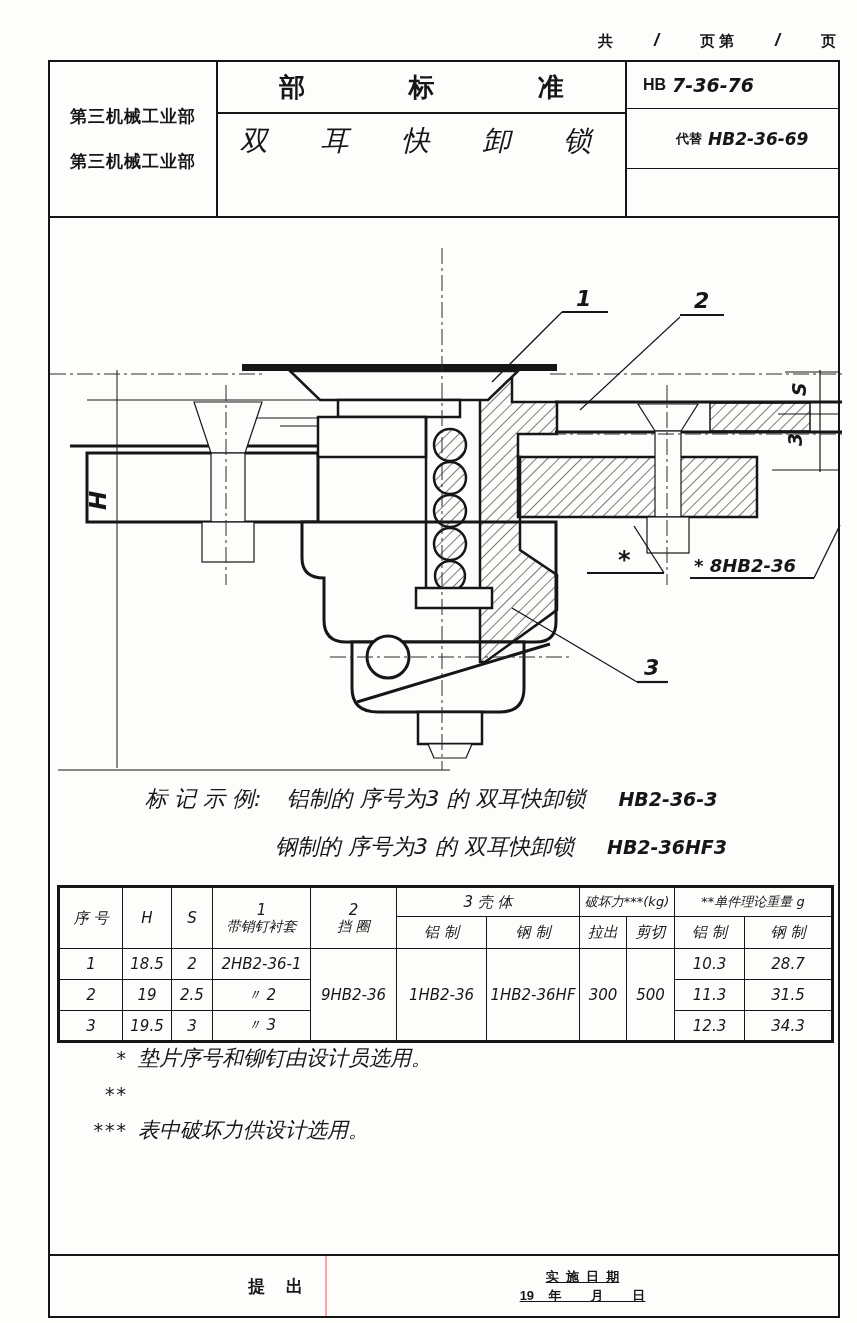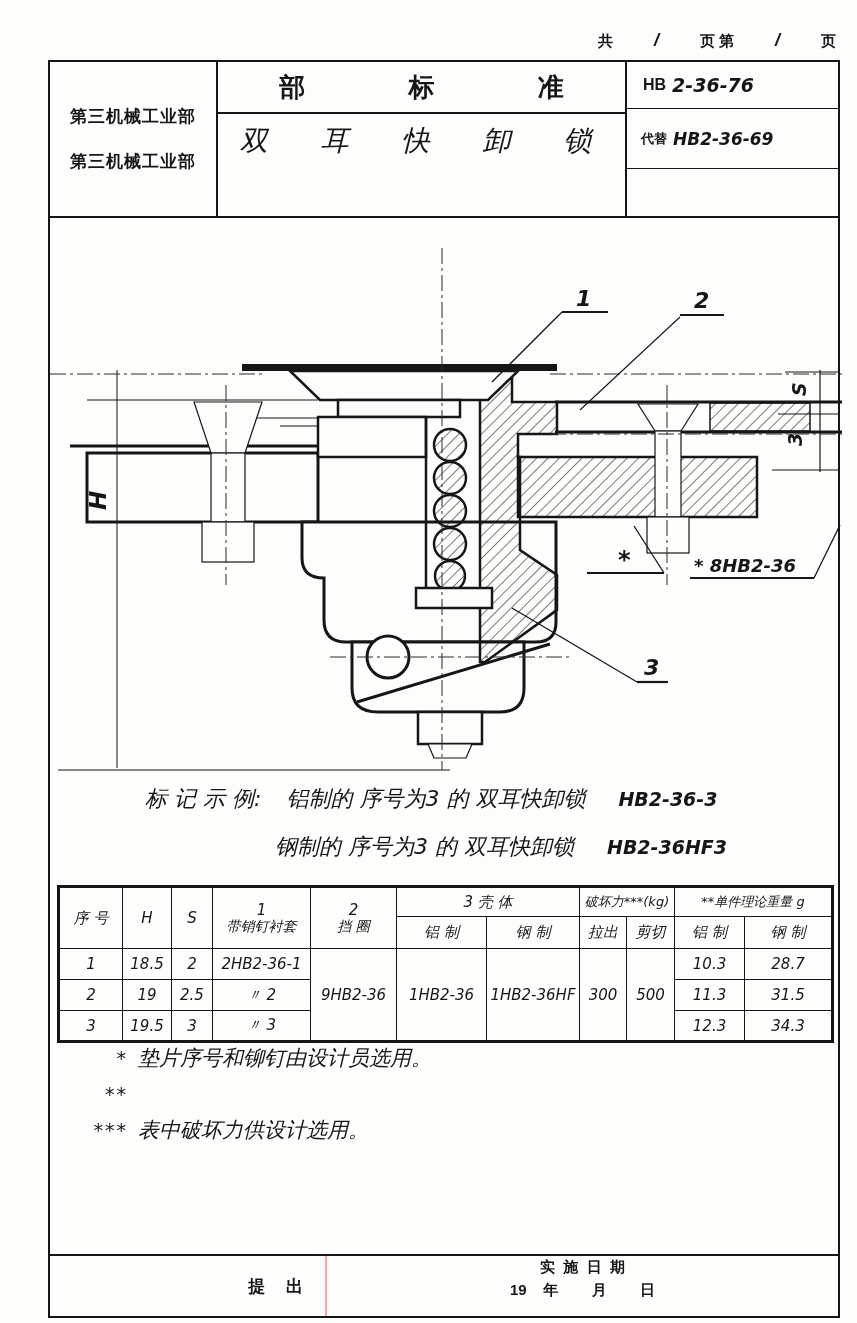--- a/index.html
+++ b/index.html
@@ -38,21 +38,21 @@
   }
   .tb-col2-bot{
     height:102px;display:flex;align-items:flex-start;justify-content:center;
     padding-top:8px;font-size:28px;letter-spacing:22px;text-indent:10px;
   }
   .tb-col3{position:absolute;left:575px;top:0;right:0;height:100%;border-left:2.5px solid #161616;box-sizing:border-box;text-align:center;}
   .tb-col3 .r1{height:47px;border-bottom:1.5px solid #161616;box-sizing:border-box;display:flex;align-items:center;padding-left:16px;gap:6px;}
   .tb-col3 .r1 .pr{font-size:16px;font-weight:bold;}
   .tb-col3 .r1 .hw{font-size:19px;font-weight:bold;}
   .tb-col3 .r2{height:60px;border-bottom:1.5px solid #161616;box-sizing:border-box;display:flex;align-items:center;padding-left:14px;gap:6px;}
-  .tb-col3 .r2 .pr{font-size:13px;font-weight:bold;}
+  .tb-col3 .r2 .pr{font-size:13px;font-weight:bold;margin-left:35px;}
   .tb-col3 .r2 .hw{font-size:17px;font-weight:bold;}
   
   .drawing{position:absolute;left:0;top:158px;width:792px;height:552px;}
   svg .cl{stroke:#2a2a2a;stroke-width:1;fill:none;stroke-dasharray:16 4 3 4;}
   svg .b3{stroke:#161616;stroke-width:3;fill:#fdfdfb;}
   svg .b25{stroke:#161616;stroke-width:2.5;fill:#fdfdfb;}
   svg .t{stroke:#161616;stroke-width:1.2;fill:#fdfdfb;}
   svg .ln{stroke:#161616;fill:none;}
   svg text{fill:#161616;font-family:"DejaVu Sans",sans-serif;font-style:italic;}
   
@@ -78,22 +78,22 @@
   
   .footer{
     position:absolute;left:0;right:0;bottom:0;height:62px;
     border-top:2.5px solid #161616;box-sizing:border-box;display:flex;
   }
   .f1{width:277px;border-right:2px solid #fca5a5;box-sizing:border-box;
       display:flex;align-items:center;justify-content:flex-end;padding-right:14px;
       font-size:17px;font-weight:bold;letter-spacing:8px;}
   .f2{width:332px;border-right:2px solid #161616;box-sizing:border-box;
       display:flex;align-items:center;font-size:16px;font-weight:bold;white-space:pre;padding-left:40px;}
-  .f3{flex:1;display:flex;flex-direction:column;align-items:center;
-      font-size:15px;font-weight:bold;line-height:1.5;white-space:pre;}
+  .f3{flex:1;display:flex;flex-direction:column;align-items:center;justify-content:center;
+      font-size:13px;font-weight:bold;line-height:1.5;white-space:pre;text-decoration:underline;}
 </style>
 </head>
 <body>
 
 <div class="pageinfo">
   <span>共</span>
   <span class="slash">/</span>
   <span>页 第</span>
   <span class="slash">/</span>
   <span>页</span>
@@ -106,21 +106,21 @@
       <div>第三机械工业部</div>
       <div>第三机械工业部</div>
     </div>
     <div class="tb-col2">
       <div class="tb-col2-top">部 标 准</div>
       <div class="tb-col2-bot hand">双 耳 快 卸 锁</div>
     </div>
     <div class="tb-col3">
       <div class="r1">
         <span class="pr">HB</span>
-        <span class="hw hand">2-36-76</span>
+        <span class="hw hand">7-36-76</span>
       </div>
       <div class="r2">
         <span class="pr">代替</span>
         <span class="hw hand">HB2-36-69</span>
       </div>
       <div class="r3"></div>
     </div>
   </div>
 
   <div class="drawing">

